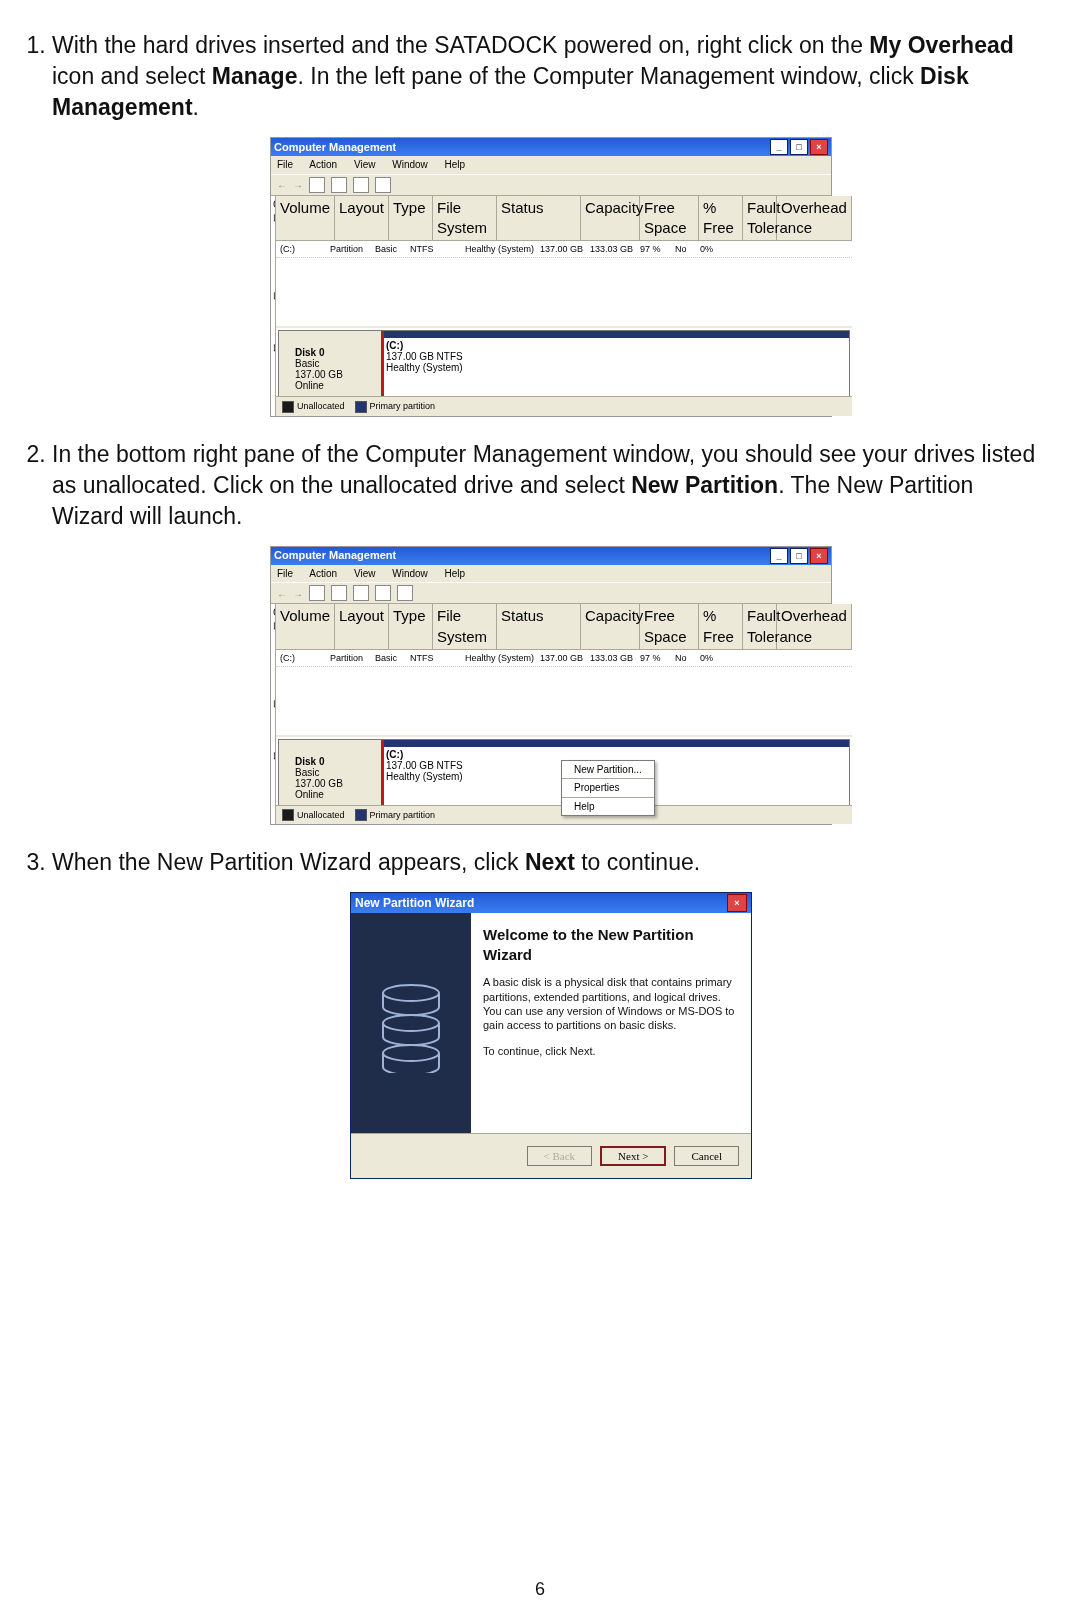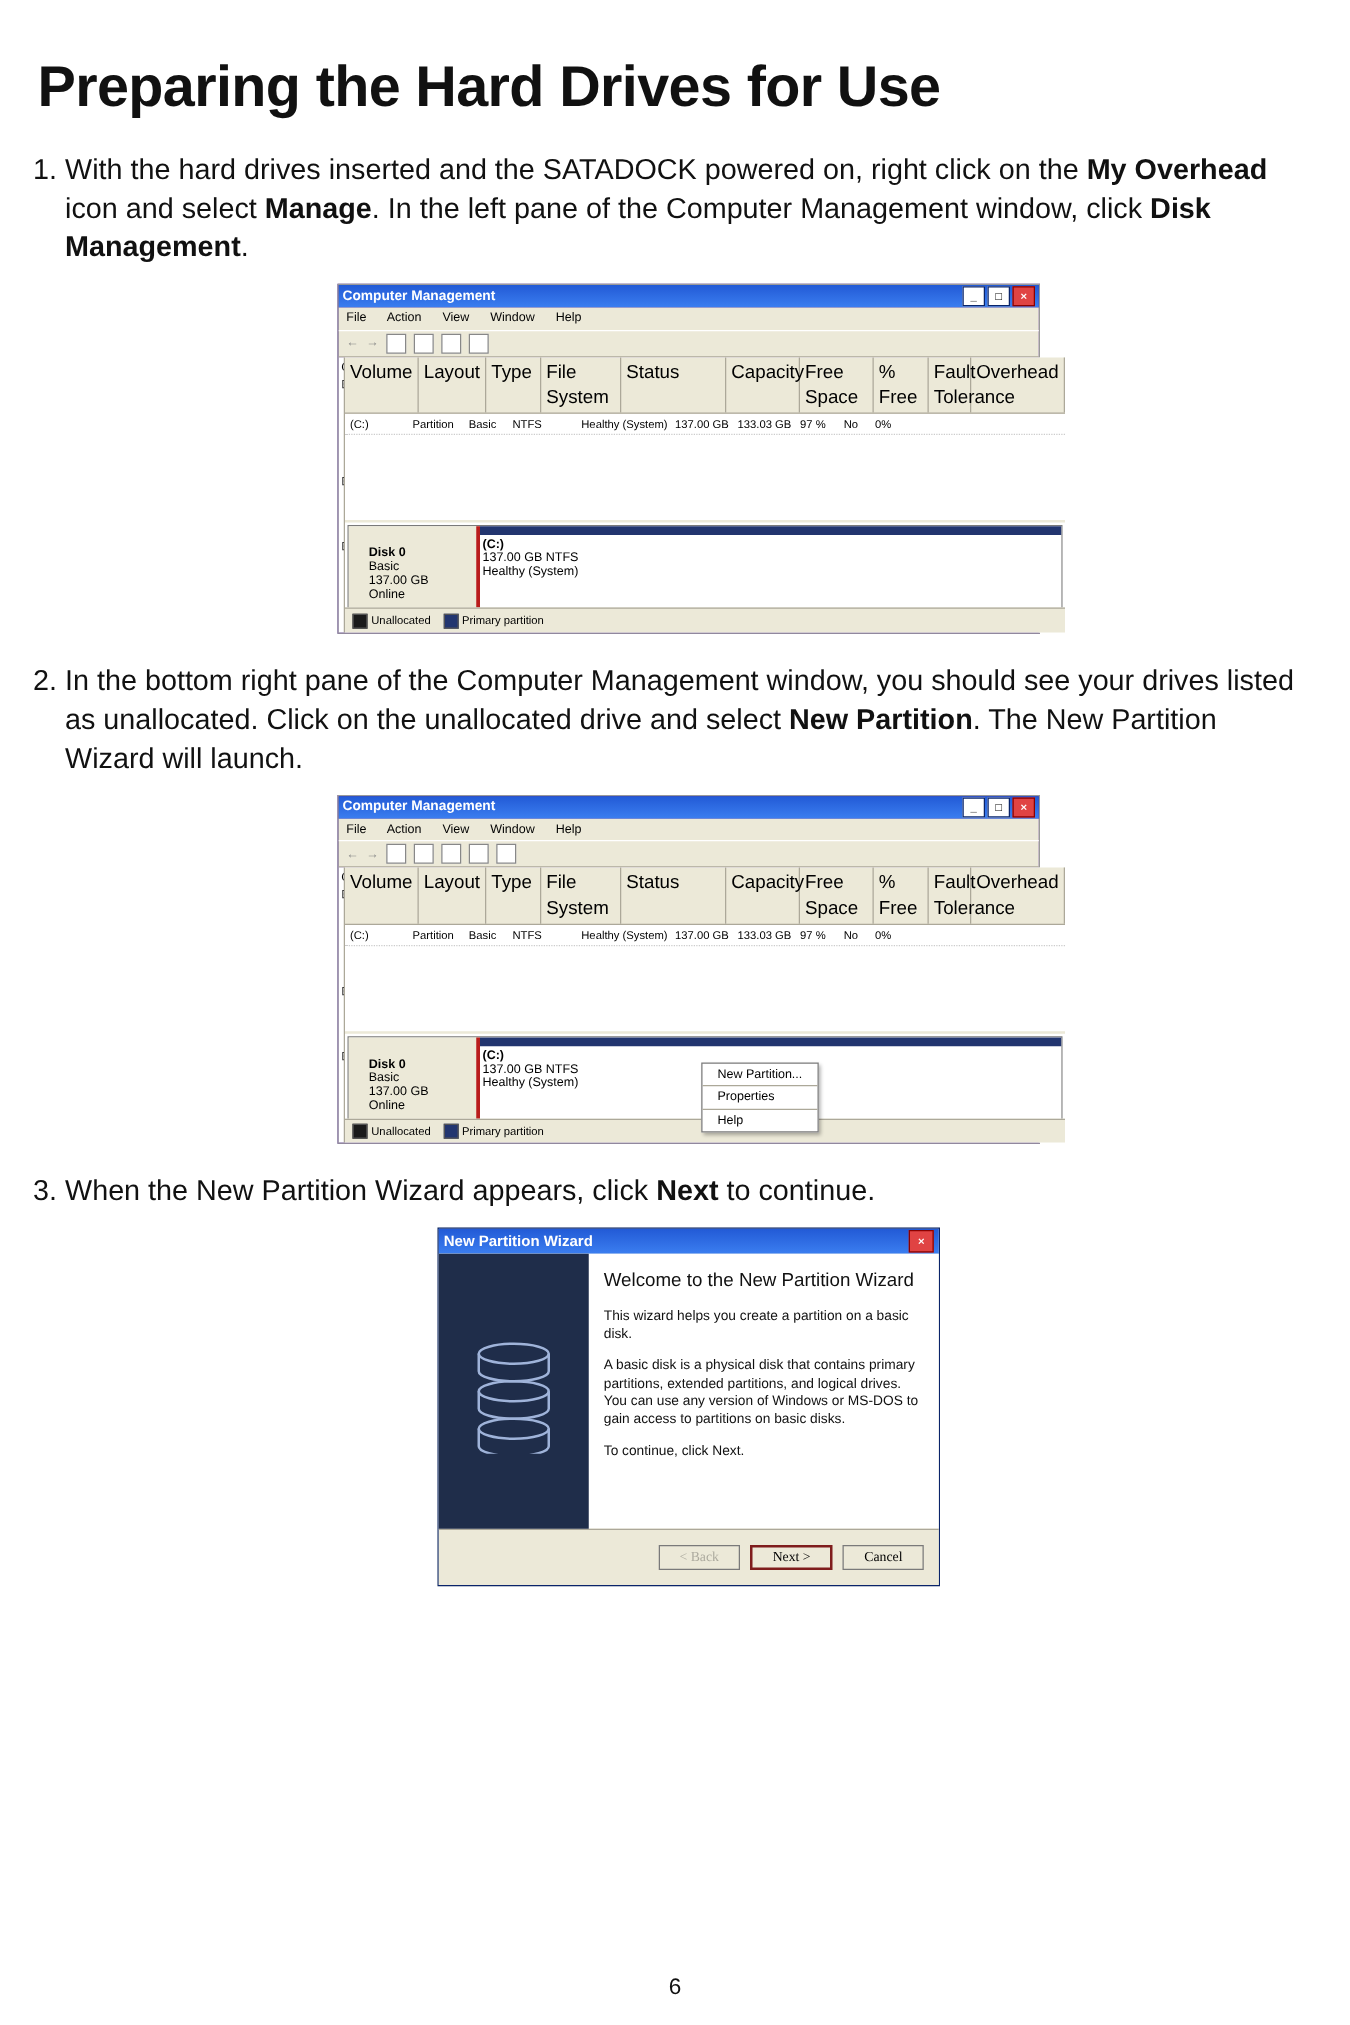--- a/index.html
+++ b/index.html
@@ -114,37 +114,36 @@
     background:linear-gradient(to bottom,#225ad6,#3b7ef0);color:#fff;font-weight:700;
     height:20px;display:flex;align-items:center;justify-content:space-between;padding:0 4px;
     font-size:12px;
   }
   .wiz .body { display:flex;background:#fff; }
   .wiz .side {
     width:120px;height:220px;background:#1f2d4a;display:flex;align-items:center;justify-content:center;
   }
   .wiz .side svg { }
   .wiz .main { flex:1;padding:12px;font-size:11px;line-height:1.3;}
-  .wiz .main h3 { font-size:15px;margin:0 0 10px 0;font-weight:400;}
+  .wiz .main h3 { font-size:15px;margin:0 0 10px 0;font-weight:700;}
   .wiz .btnbar { background:#ece9d8;border-top:1px solid #aca899;padding:12px;display:flex;justify-content:flex-end;gap:8px;}
   .wiz button {
     font-family:Tahoma;font-size:11px;padding:2px 16px;background:#ece9d8;border:1px solid #7a7a7a;
   }
   .wiz button.def { border:2px solid #7f1d1d; }
   .pagenum {
     position:absolute;bottom:20px;left:0;right:0;text-align:center;font-size:18px;
   }
 </style>
 </head>
 <body>
 
 <div class="page">
 
 
-  <h1 class="big">Preparing the Hard Drives for Use</h1>
 
   <ol class="steps">
     <li>
       <span>With the hard drives inserted and the SATADOCK powered on, right click on the </span><b>My Overhead</b><span> icon and select </span><b>Manage</b><span>. In the left pane of the Computer Management window, click </span><b>Disk Management</b><span>.</span>
 
       
       <div class="figure win" style="width:560px">
         <div class="titlebar">
           <span>Computer Management</span>
           <span class="winbtns">
@@ -389,21 +388,20 @@
                 <path d="M7 20 v14 a28 8 0 0 0 56 0 v-14"></path>
                 <ellipse cx="35" cy="50" rx="28" ry="8"></ellipse>
                 <path d="M7 50 v14 a28 8 0 0 0 56 0 v-14"></path>
                 <ellipse cx="35" cy="80" rx="28" ry="8"></ellipse>
                 <path d="M7 80 v14 a28 8 0 0 0 56 0 v-14"></path>
               </g>
             </svg>
           </div>
           <div class="main">
             <h3>Welcome to the New Partition Wizard</h3>
-            <p>This wizard helps you create a partition on a basic disk.</p>
             <p>A basic disk is a physical disk that contains primary partitions, extended partitions, and logical drives. You can use any version of Windows or MS-DOS to gain access to partitions on basic disks.</p>
             <p>To continue, click Next.</p>
           </div>
         </div>
         <div class="btnbar">
           <button disabled="">&lt; Back</button>
           <button class="def">Next &gt;</button>
           <button>Cancel</button>
         </div>
       </div>

